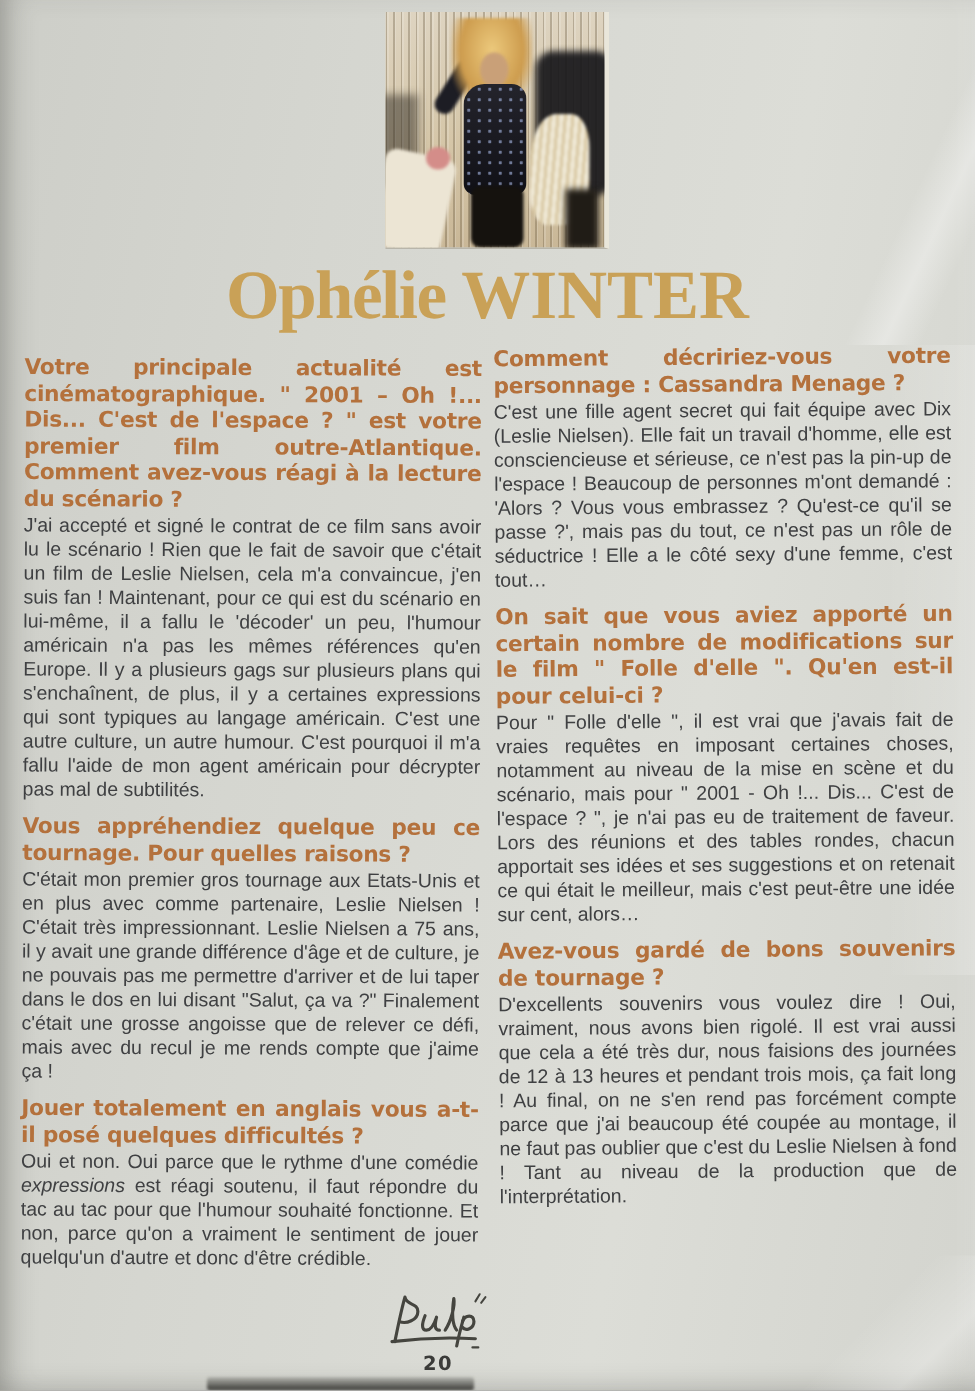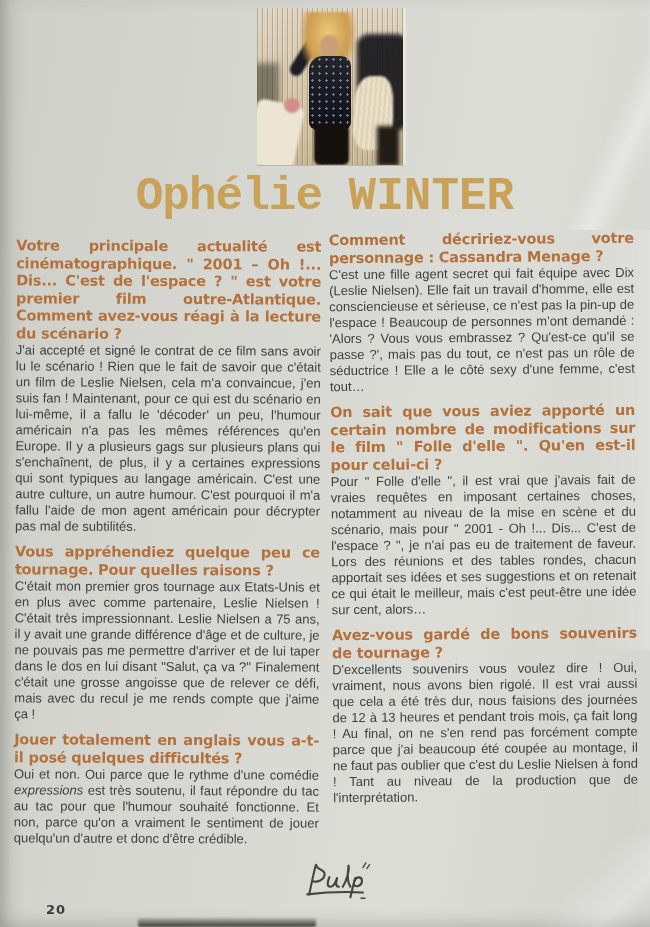--- a/index.html
+++ b/index.html
@@ -47,36 +47,36 @@
   .ph-body{left:52px;top:48px;width:42px;height:74px;
     background:linear-gradient(180deg,#24242c,#101016);
     background-image:radial-gradient(rgba(150,165,205,.7) 1px,transparent 1.3px),linear-gradient(180deg,#24242c,#101016);
     background-size:7px 7px,100% 100%;
     border-radius:14px 10px 8px 8px;filter:blur(.4px);}
   .ph-legs{left:57px;top:116px;width:35px;height:41px;background:#15120e;filter:blur(1px);border-radius:6px;}
   .ph-pink{left:27px;top:90px;width:16px;height:15px;background:#d48d89;border-radius:50%;filter:blur(1px);}
 
   
   .title{position:absolute;left:0;top:168px;width:650px;margin:0;text-align:center;
-    font-family:Liberation Mono, monospace;font-weight:800;font-size:46px;line-height:58px;
+    font-family:Liberation Serif, serif;font-weight:800;font-size:46px;line-height:58px;
     color:#c9a157;letter-spacing:-1px;}
   .title .t-last{letter-spacing:0;}
 
   
   .col{position:absolute;width:305px;}
   .col-left{left:15px;top:238px;transform:rotate(.25deg);}
   .col-right{left:331px;top:231px;transform:rotate(-.45deg);}
   .qa{margin:0 0 9px 0;}
   .q{margin:0;font-family:"DejaVu Sans",sans-serif;font-weight:700;
     font-size:14.5px;line-height:17.5px;color:#b4713c;letter-spacing:-.2px;text-align:justify;}
   .a{margin:0;font-size:13px;line-height:16px;color:#3f4042;text-align:justify;}
   .a em{font-style:italic;}
 
   
-  .footer{position:absolute;left:0;top:858px;width:584px;text-align:left;margin-left:46px;}
+  .footer{position:absolute;left:0;top:858px;width:584px;text-align:center;}
   .pulp-logo{display:block;margin:0 auto;}
   .page-num{font-family:"DejaVu Sans",sans-serif;font-weight:700;font-size:13px;color:#3b3b39;
     margin-top:-2px;letter-spacing:1px;}
 </style>
 </head>
 <body>
 
 <div class="page">
 
   <div class="crease-tr"></div>
@@ -106,21 +106,21 @@
     <section class="qa">
       <h2 class="q">Votre principale actualité est cinématographique. " 2001 – Oh !... Dis... C'est de l'espace ? " est votre premier film outre-Atlantique. Comment avez-vous réagi à la lecture du scénario ?</h2>
       <p class="a">J'ai accepté et signé le contrat de ce film sans avoir lu le scénario ! Rien que le fait de savoir que c'était un film de Leslie Nielsen, cela m'a convaincue, j'en suis fan ! Maintenant, pour ce qui est du scénario en lui-même, il a fallu le 'décoder' un peu, l'humour américain n'a pas les mêmes références qu'en Europe. Il y a plusieurs gags sur plusieurs plans qui s'enchaînent, de plus, il y a certaines expressions qui sont typiques au langage américain. C'est une autre culture, un autre humour. C'est pourquoi il m'a fallu l'aide de mon agent américain pour décrypter pas mal de subtilités.</p>
     </section>
     <section class="qa">
       <h2 class="q">Vous appréhendiez quelque peu ce tournage. Pour quelles raisons ?</h2>
       <p class="a">C'était mon premier gros tournage aux Etats-Unis et en plus avec comme partenaire, Leslie Nielsen ! C'était très impressionnant. Leslie Nielsen a 75 ans, il y avait une grande différence d'âge et de culture, je ne pouvais pas me permettre d'arriver et de lui taper dans le dos en lui disant "Salut, ça va ?" Finalement c'était une grosse angoisse que de relever ce défi, mais avec du recul je me rends compte que j'aime ça !</p>
     </section>
     <section class="qa">
       <h2 class="q">Jouer totalement en anglais vous a-t-il posé quelques difficultés ?</h2>
-      <p class="a"><span>Oui et non. Oui parce que le rythme d'une comédie </span><em>expressions</em><span> est très soutenu, il faut répondre du tac au tac pour que l'humour souhaité fonctionne. Et non, parce qu'on a vraiment le sentiment de jouer quelqu'un d'autre et donc d'être crédible.</span></p>
+      <p class="a"><span>Oui et non. Oui parce que le rythme d'une comédie </span><em>expressions</em><span> est réagi soutenu, il faut répondre du tac au tac pour que l'humour souhaité fonctionne. Et non, parce qu'on a vraiment le sentiment de jouer quelqu'un d'autre et donc d'être crédible.</span></p>
     </section>
   </div>
 
   <div class="col col-right">
     <section class="qa">
       <h2 class="q">Comment décririez-vous votre personnage : Cassandra Menage ?</h2>
       <p class="a">C'est une fille agent secret qui fait équipe avec Dix (Leslie Nielsen). Elle fait un travail d'homme, elle est consciencieuse et sérieuse, ce n'est pas la pin-up de l'espace ! Beaucoup de personnes m'ont demandé : 'Alors ? Vous vous embrassez ? Qu'est-ce qu'il se passe ?', mais pas du tout, ce n'est pas un rôle de séductrice ! Elle a le côté sexy d'une femme, c'est tout…</p>
     </section>
     <section class="qa">
       <h2 class="q">On sait que vous aviez apporté un certain nombre de modifications sur le film " Folle d'elle ". Qu'en est-il pour celui-ci ?</h2>

